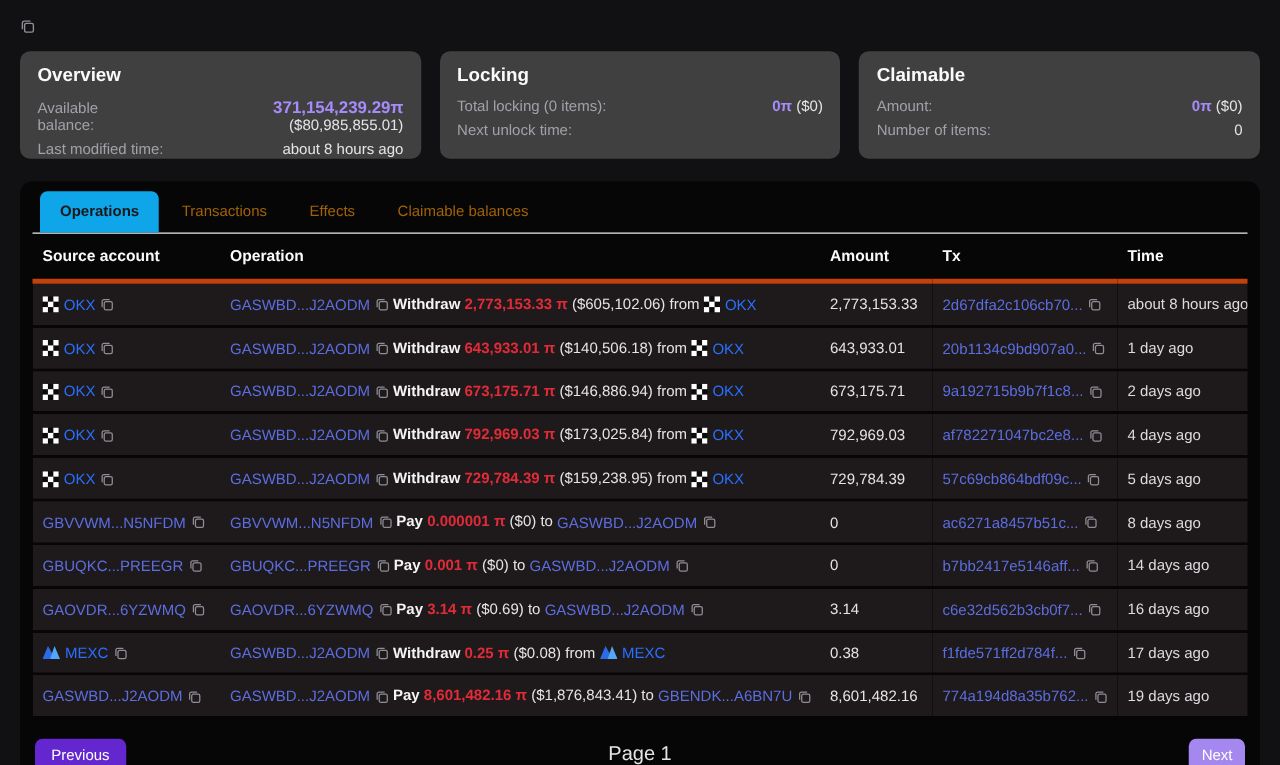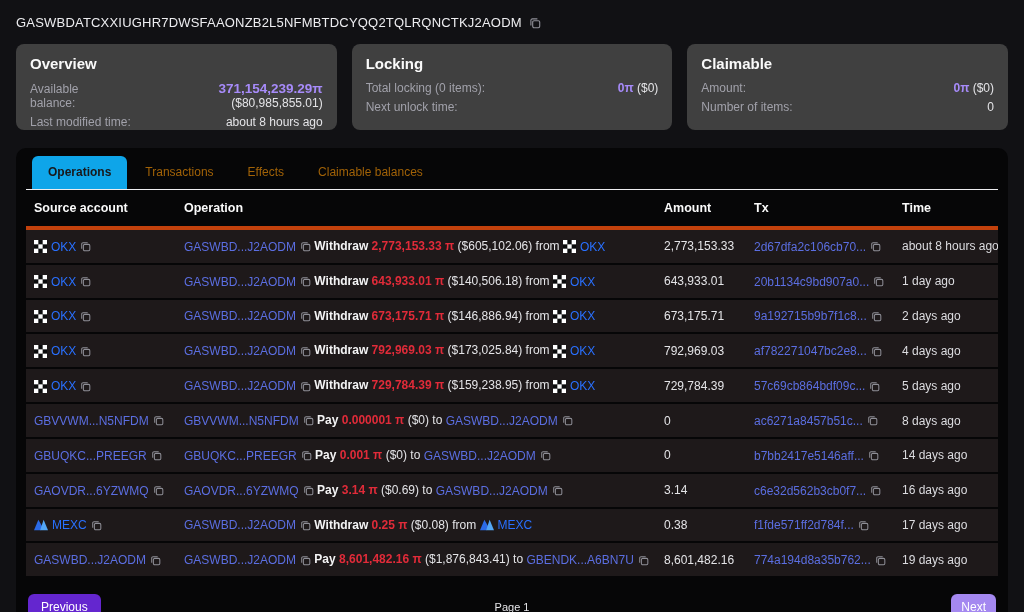--- a/index.html
+++ b/index.html
@@ -45,29 +45,28 @@
   .amt-red  { color:#e12b39; font-weight:700; }
   .action   { color:#f4f4f5; font-weight:600; }
   .entity { display:inline-flex; align-items:center; gap:4px; vertical-align:middle; }
   .ex-icon { flex:0 0 auto; }
 
   
   .pagination { position:relative; display:flex; align-items:center; justify-content:space-between; padding:16px 2px 16px; }
   .btn { border:none; border-radius:6px; color:#fff; font-size:12px; padding:6px 13px; cursor:pointer; font-family:inherit; }
   .btn-prev { background:#6426cf; }
   .btn-next { background:#a488f0; padding:6px 10px; }
-  .page-indicator { position:absolute; left:50%; transform:translateX(-50%); font-size:11px; color:#e4e4e7; }
+  .page-indicator { position:absolute; left:50%; transform:translateX(-50%); font-size:16px; color:#e4e4e7; }
 </style>
 </head>
 <body>
 
 <div class="page">
 
   <div class="address-bar">
-    <span>GASWBDATCXXIUGHR7DWSFAAONZB2L5NFMBTDCYQQ2TQLRQNCTKJ2AODM</span>
     <svg class="copy-icon" width="12" height="12" viewBox="0 0 14 14">
         <rect x="4.3" y="4.3" width="8.2" height="8.2" rx="1.6" fill="none" stroke="currentColor" stroke-width="1.3"></rect>
         <path d="M9.8 2.2H3.9a1.7 1.7 0 0 0-1.7 1.7v5.9" fill="none" stroke="currentColor" stroke-width="1.3"></path>
       </svg>
   </div>
 
   <div class="cards">
     <div class="card">
       <h2>Overview</h2>
       <div class="card-row">

